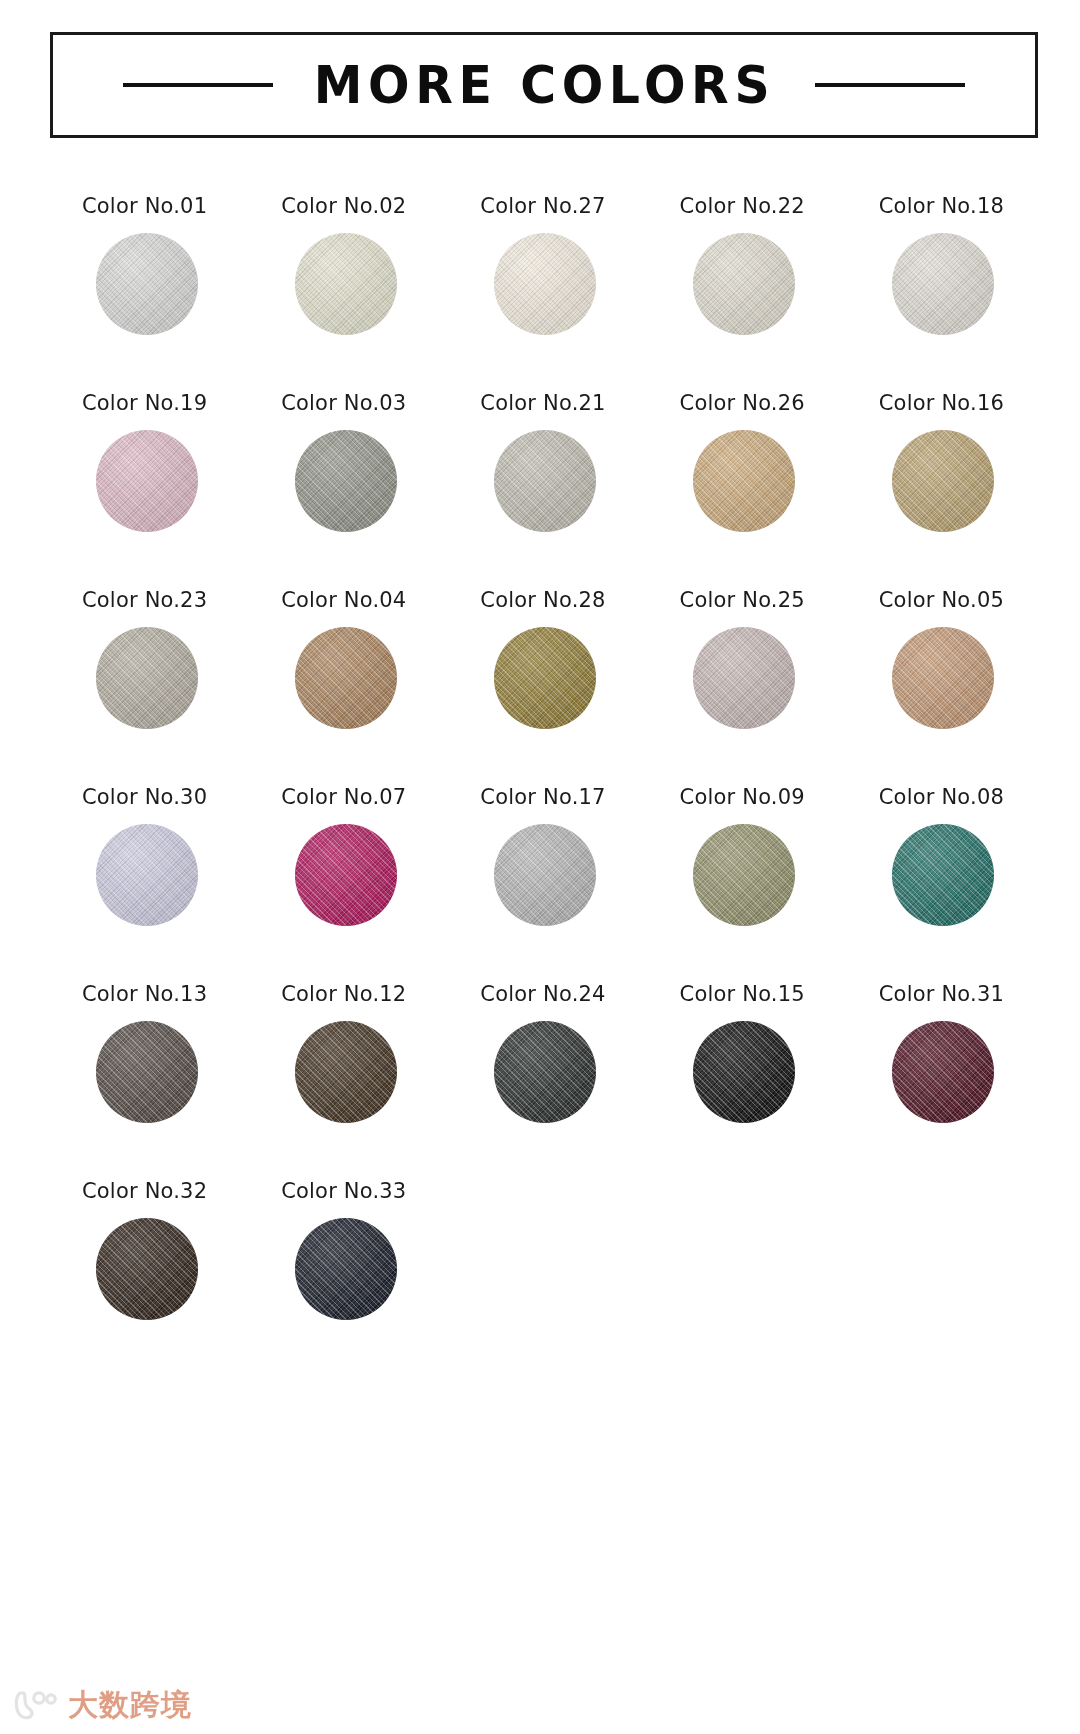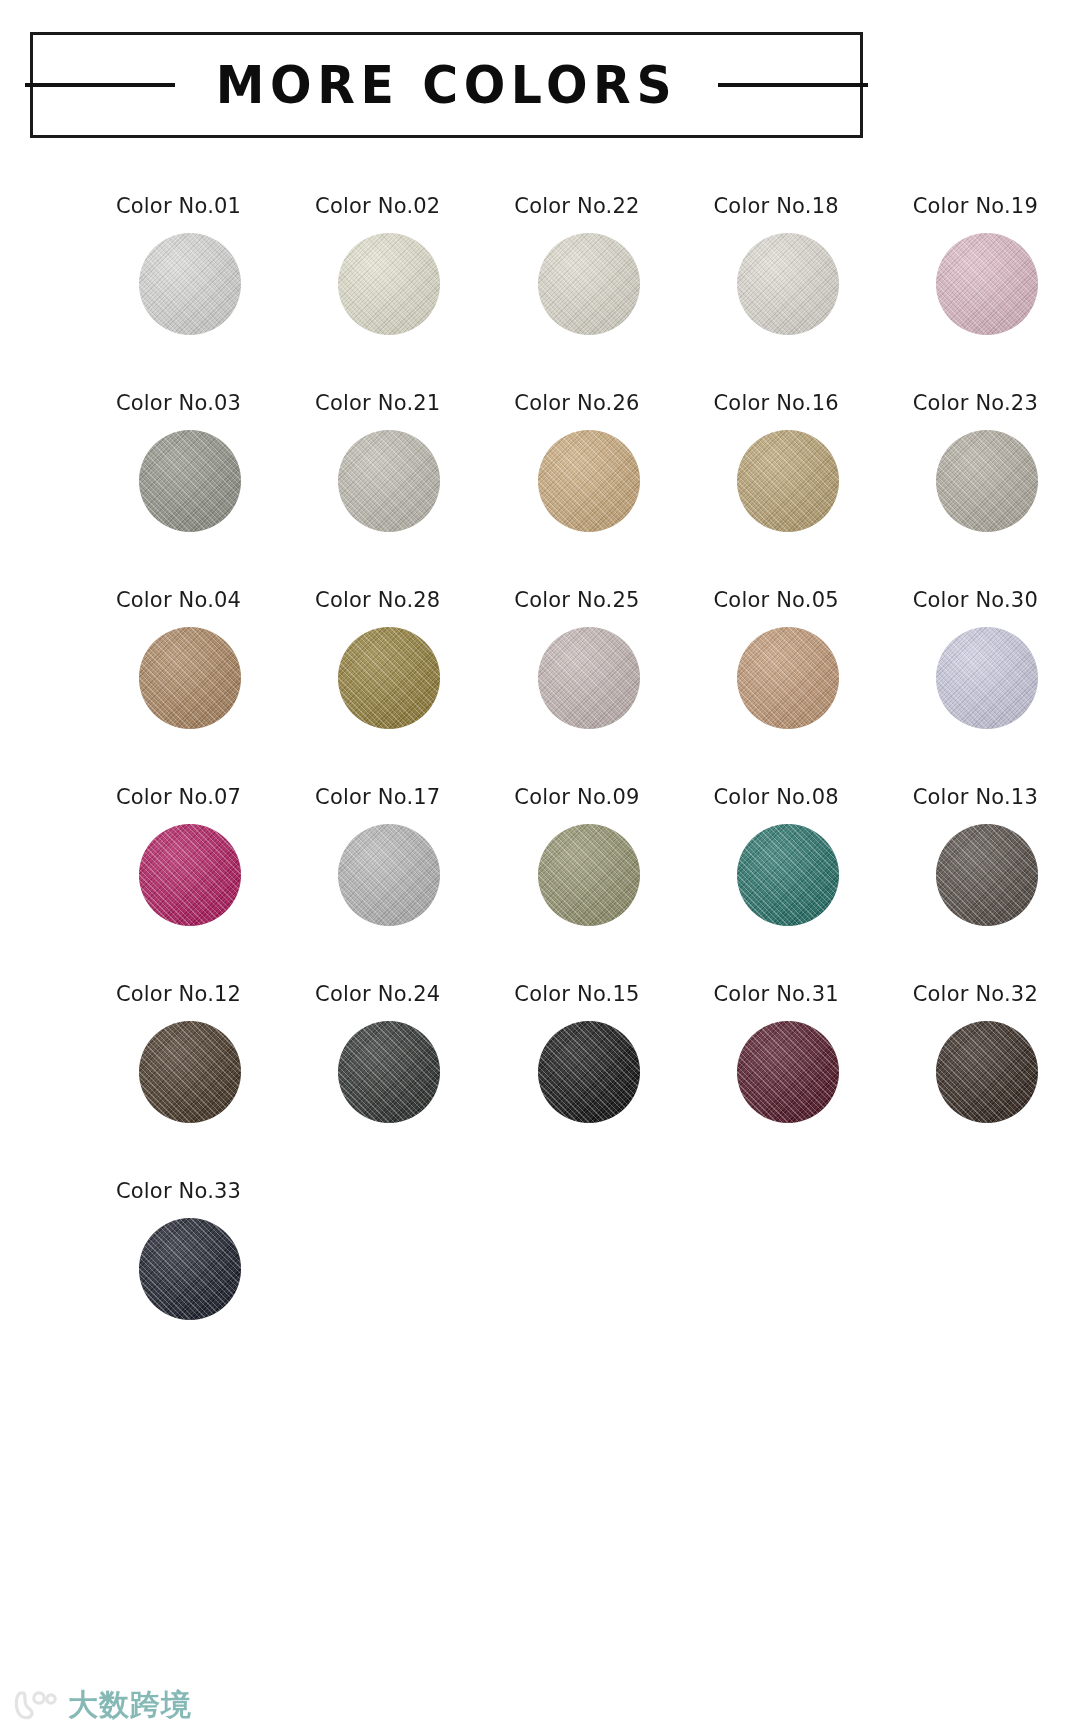--- a/index.html
+++ b/index.html
@@ -11,23 +11,23 @@
     width: 1080px;
     height: 1734px;
     position: relative;
     font-family: "DejaVu Sans", "Liberation Sans", sans-serif;
     overflow: hidden;
   }
 
   
   .header-banner {
     position: absolute;
-    left: 30px;
+    left: 50px;
     top: 32px;
-    width: 833px;
+    width: 988px;
     height: 106px;
     border: 3px solid #1a1a1a;
     box-sizing: border-box;
     display: flex;
     align-items: center;
     justify-content: flex-end;
   }
   .header-inner {
     display: flex;
     align-items: center;
@@ -61,21 +61,21 @@
     width: 996px;
     display: grid;
     grid-template-columns: repeat(5, 1fr);
     row-gap: 0px;
     column-gap: 0px;
   }
   .cell {
     height: 197px;
     display: flex;
     flex-direction: column;
-    align-items: flex-end;
+    align-items: center;
     padding-left: 6px;
     box-sizing: border-box;
   }
   .cell.empty { visibility: hidden; }
 
   .swatch-label {
     font-family: "DejaVu Sans", "Liberation Sans", sans-serif;
     font-size: 21px;
     font-weight: 400;
     color: #1b1b1b;
@@ -135,21 +135,21 @@
     display: flex;
     align-items: center;
     gap: 10px;
     opacity: 0.5;
   }
   .wm-logo { flex: 0 0 auto; display: block; }
   .wm-text {
     font-family: "DejaVu Sans", "Liberation Sans", sans-serif;
     font-size: 30px;
     font-weight: 700;
-    color: #0f766e;
+    color: #c2410c;
     letter-spacing: 1px;
     line-height: 1;
   }
 </style>
 </head>
 <body>
 
 <div class="header-banner">
   <div class="header-inner">
     <span class="rule"></span>
@@ -159,20 +159,24 @@
 </div>
 
 <div class="grid" id="swatch-grid">
     <div class="cell">
       <div class="swatch-label">Color No.01</div>
       <div class="swatch" style="background-color: rgb(213, 214, 211);"></div>
     </div>
     <div class="cell">
       <div class="swatch-label">Color No.02</div>
       <div class="swatch" style="background-color: rgb(224, 223, 203);"></div>
+    </div>
+    <div class="cell">
+      <div class="swatch-label">Color No.27</div>
+      <div class="swatch" style="background-color: rgb(239, 232, 218);"></div>
     </div>
     <div class="cell">
       <div class="swatch-label">Color No.22</div>
       <div class="swatch" style="background-color: rgb(220, 216, 202);"></div>
     </div>
     <div class="cell">
       <div class="swatch-label">Color No.18</div>
       <div class="swatch" style="background-color: rgb(220, 217, 208);"></div>
     </div>
     <div class="cell">

